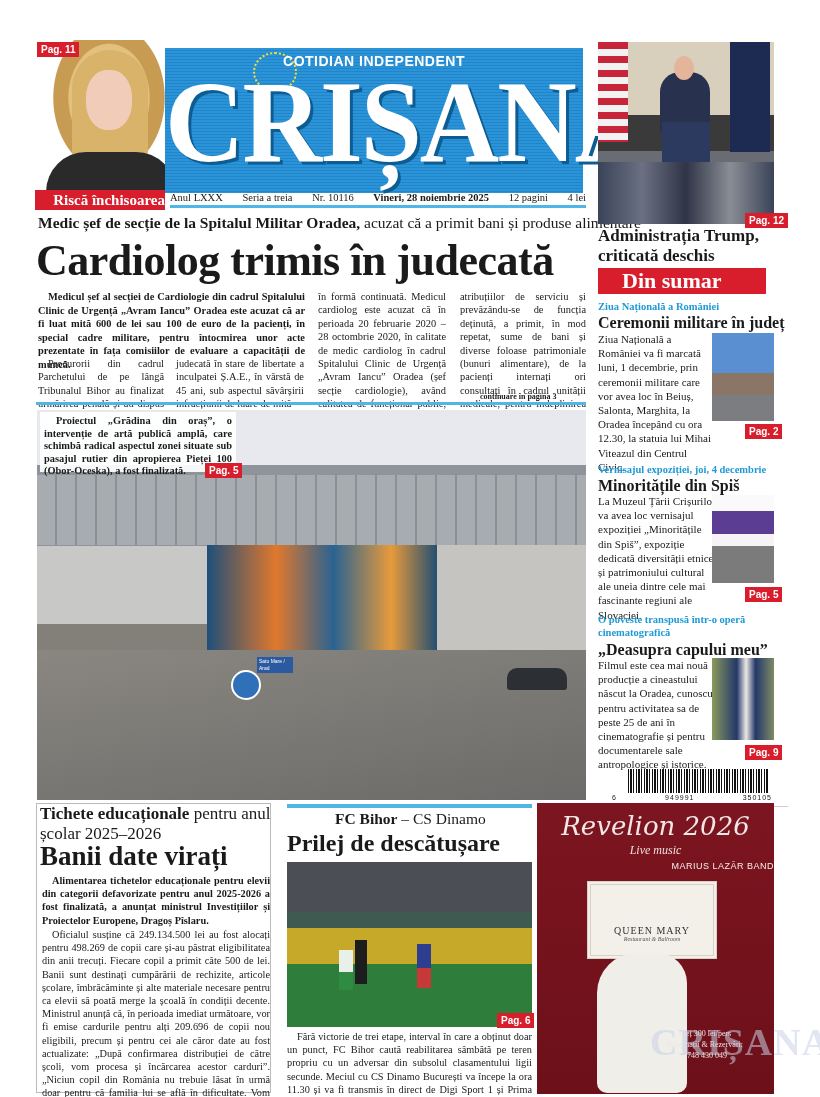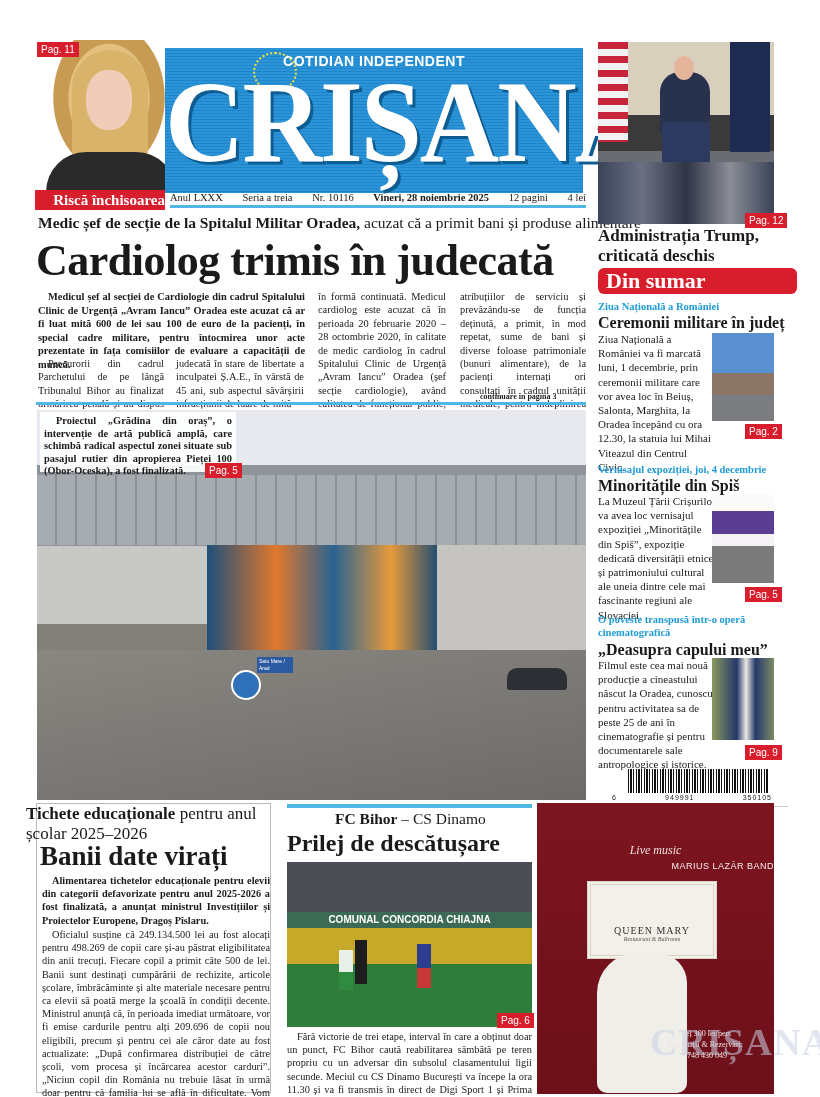--- a/index.html
+++ b/index.html
@@ -1,18 +1,18 @@
 <!DOCTYPE html>
 <html><head>
 <meta charset="utf-8">
 <style>
   * { box-sizing: border-box; margin: 0; padding: 0; }
   body { width: 820px; height: 1097px; background: #ffffff; position: relative; overflow: hidden; font-family: "Liberation Serif", serif; color: #1a1a1a; }
   .abs { position: absolute; }
-  .pag { position: absolute; background: #d81e2c; color: #fff; font-family: "Liberation Sans", sans-serif; font-weight: normal; font-size: 10px; padding: 1px 4px; line-height: 13px; }
+  .pag { position: absolute; background: #d81e2c; color: #fff; font-family: "Liberation Sans", sans-serif; font-weight: bold; font-size: 10px; padding: 1px 4px; line-height: 13px; }
   
   #hero-photo { left: 38px; top: 40px; width: 142px; height: 152px; background: radial-gradient(ellipse at 50% 38%, #f2d3c2 0 22%, #e3c07d 23% 40%, #c79b52 41% 55%, #fff 56%); }
   #hero-photo .shirt { position:absolute; left: 8px; bottom: 0; width: 130px; height: 40px; background: #2a2a2a; border-radius: 40px 40px 0 0; }
   #hero-photo .face { position:absolute; left: 48px; top: 30px; width: 46px; height: 60px; background: #f1cdb9; border-radius: 45%; }
   #hero-photo .hair { position:absolute; left: 34px; top: 10px; width: 76px; height: 120px; background: #d9b36a; border-radius: 40px 40px 20px 20px; }
   #masthead { left: 165px; top: 48px; width: 418px; height: 145px; background: repeating-linear-gradient(180deg, #2c93d6 0 2px, #1d86cc 2px 3px); }
   #masthead .tagline { position:absolute; top: 5px; left: 0; width: 100%; text-align: center; color: #fff; font-family: "Liberation Sans", sans-serif; font-weight: bold; font-size: 14px; letter-spacing: 0.5px; }
   #masthead .stars { position:absolute; left: 88px; top: 4px; width: 44px; height: 40px; border-radius: 50%; border: 2px dotted #f4e03a; }
   #masthead .logo { position:absolute; top: 14px; left: 0; width: 100%; text-align: center; color: #fff; font-family: "Liberation Serif", serif; font-weight: bold; font-size: 110px; letter-spacing: -2px; line-height: 120px; text-shadow: 3px 3px 0 #0d5d93; transform: scaleY(1.05); }
   #risca { left: 35px; top: 190px; width: 130px; height: 20px; background: #d81e2c; color: #fff; font-weight: bold; font-size: 15px; text-align: right; line-height: 20px; }
@@ -42,34 +42,34 @@
   #caption-box { left: 40px; top: 412px; width: 196px; height: 60px; background: rgba(255,255,255,0.92); padding: 3px 4px; font-size: 10.4px; font-weight: bold; line-height: 12.6px; text-align: justify; text-indent: 12px; }
   
   #trump-photo { left: 598px; top: 42px; width: 176px; height: 182px; background: linear-gradient(180deg, #d8cfbd 0 40%, #3b3a3a 40% 60%, #6a6c73 60%); overflow: hidden; }
   #trump-photo .flag { position:absolute; left: 0; top: 0; width: 30px; height: 100px; background: repeating-linear-gradient(180deg, #c7263a 0 7px, #f2f2f2 7px 14px); }
   #trump-photo .flag2 { position:absolute; right: 4px; top: 0; width: 40px; height: 110px; background: #1d2a52; }
   #trump-photo .man { position:absolute; left: 62px; top: 30px; width: 50px; height: 60px; background: #28324f; border-radius: 20px 20px 0 0; }
   #trump-photo .head { position:absolute; left: 76px; top: 14px; width: 20px; height: 24px; background: #e4b59a; border-radius: 50%; }
   #trump-photo .podium { position:absolute; left: 64px; top: 80px; width: 48px; height: 50px; background: #2b3a5e; }
   #trump-photo .crowd { position:absolute; left: 0; top: 120px; width: 100%; height: 62px; background: linear-gradient(90deg, #3a4358, #6b7083, #2f3447, #8a8d95, #3a4358); }
   #trump-head { left: 598px; top: 226px; width: 190px; font-size: 17px; font-weight: bold; line-height: 20px; }
-  #sumar { left: 598px; top: 268px; width: 199px; height: 26px; background: #d81e2c; color: #fff; font-size: 22px; font-weight: bold; padding-left: 8px; line-height: 26px; border-radius: 6px; }
+  #sumar { left: 598px; top: 268px; width: 168px; height: 26px; background: #d81e2c; color: #fff; font-size: 22px; font-weight: bold; padding-left: 24px; line-height: 26px; }
   .r-kicker { position: absolute; left: 598px; width: 190px; color: #1e9ad6; font-size: 10.5px; font-weight: bold; line-height: 13px; }
   .r-head { position: absolute; left: 598px; width: 190px; font-size: 16px; font-weight: bold; white-space: nowrap; line-height: 19px; }
   .r-text { position: absolute; left: 598px; width: 118px; font-size: 11px; line-height: 14.2px; }
   .r-photo { position: absolute; left: 712px; width: 62px; }
   #ceremonii-photo { top: 333px; height: 88px; background: linear-gradient(180deg, #5a8fd2 0 45%, #8a7566 45% 70%, #7b7d80 70%); }
   #spis-photo { top: 495px; height: 88px; background: linear-gradient(180deg, #fafafa 0 18%, #5b3d93 18% 44%, #f6f3f7 44% 58%, #7b7b7b 58%); }
   #film-photo { top: 658px; height: 82px; background: linear-gradient(90deg, #8a9a5d, #24386a 40%, #ece9e3 55%, #24386a 70%, #7d8b64); }
   #barcode { left: 628px; top: 769px; width: 140px; height: 24px; background: repeating-linear-gradient(90deg, #111 0 1px, #fff 1px 2px, #111 2px 4px, #fff 4px 5px, #111 5px 6px, #fff 6px 8px); }
   #barcode-num { left: 612px; top: 794px; width: 160px; font-family: "Liberation Sans", sans-serif; font-size: 7px; letter-spacing: 1px; display: flex; justify-content: space-between; }
   #rule-right { left: 598px; top: 806px; width: 190px; height: 1px; background: #ccc; }
   
   #bl-box { left: 36px; top: 803px; width: 235px; height: 290px; border: 1px solid #bbb; }
-  #bl-kicker { left: 26px; top: 804px; width: 232px; font-size: 17px; line-height: 20px; }
+  #bl-kicker { left: 40px; top: 804px; width: 232px; font-size: 17px; line-height: 20px; }
   #bl-kicker b { font-weight: bold; }
   #bl-head { left: 40px; top: 841px; width: 232px; font-size: 27px; font-weight: bold; line-height: 30px; }
   #bl-lead { left: 42px; top: 874px; width: 228px; font-size: 10.3px; font-weight: bold; line-height: 13.2px; text-align: justify; text-indent: 10px; }
   #bl-body { left: 42px; top: 928px; width: 228px; font-size: 10.3px; line-height: 13.2px; text-align: justify; text-indent: 10px; }
   
   #bm-rule { left: 287px; top: 804px; width: 245px; height: 4px; background: #4fb6e6; }
   #bm-kicker { left: 287px; top: 810px; width: 245px; font-size: 15.5px; line-height: 18px; margin-left: 48px; }
   #bm-kicker b { font-weight: bold; }
   #bm-head { left: 287px; top: 828px; width: 250px; font-size: 24px; font-weight: bold; line-height: 30px; white-space: nowrap; }
   #stadium { left: 287px; top: 862px; width: 245px; height: 165px; background: linear-gradient(180deg, #4b4e55 0 30%, #3f5a50 30% 40%, #c6a928 40% 62%, #2e7d3a 62% 100%); overflow: hidden; }
@@ -179,29 +179,29 @@
 <div id="bl-box" class="abs"></div>
 <div id="bl-kicker" class="abs"><b>Tichete educaționale</b><span> pentru anul școlar 2025–2026</span></div>
 <div id="bl-head" class="abs">Banii date virați</div>
 <div id="bl-lead" class="abs">Alimentarea tichetelor educaționale pentru elevii din categorii defavorizate pentru anul 2025-2026 a fost finalizată, a anunțat ministrul Investițiilor și Proiectelor Europene, Dragoș Pîslaru.</div>
 <div id="bl-body" class="abs">Oficialul susține că 249.134.500 lei au fost alocați pentru 498.269 de copii care și-au păstrat eligibilitatea din anii trecuți. Fiecare copil a primit câte 500 de lei. Banii sunt destinați cumpărării de rechizite, articole școlare, îmbrăcăminte și alte materiale necesare pentru ca elevii să poată merge la școală în condiții decente. Ministrul anunță că, în perioada imediat următoare, vor fi emise cardurile pentru alți 209.696 de copii nou eligibili, precum și pentru cei ale căror date au fost actualizate: „După confirmarea distribuției de către școli, vom procesa și încărcarea acestor carduri”. „Niciun copil din România nu trebuie lăsat în urmă doar pentru că familia lui se află în dificultate. Vom continua să sprijinim, prin fonduri europene, copiii și familiile vulnerabile. Educația nu trebuie să fie un privilegiu. Trebuie să fie o șansă reală pentru fiecare copil”, a transmis ministrul. ■ R.C.</div>
 
 <div id="bm-rule" class="abs"></div>
 <div id="bm-kicker" class="abs"><b>FC Bihor</b><span> – CS Dinamo</span></div>
 <div id="bm-head" class="abs">Prilej de descătușare</div>
 <div id="stadium" class="abs">
-  <div class="banner">COMUNAL CONCORDIA CHIAJNA</div>
   <div class="p1"></div>
   <div class="p2"></div>
   <div class="p3"></div>
 </div>
 <div class="pag" style="left:497px;top:1013px;">Pag. 6</div>
 <div id="bm-body" class="abs">Fără victorie de trei etape, interval în care a obținut doar un punct, FC Bihor caută reabilitarea sâmbătă pe teren propriu cu un adversar din subsolul clasamentului ligii secunde. Meciul cu CS Dinamo București va începe la ora 11.30 și va fi transmis în direct de Digi Sport 1 și Prima Sport 1.</div>
 
 <div id="ad" class="abs">
+  <div class="title">Revelion 2026</div>
   <div class="live">Live music</div>
   <div class="band">MARIUS LAZĂR BAND</div>
   <div class="card">
     <div class="brand">QUEEN MARY</div>
     <div class="sub">Restaurant &amp; Ballroom</div>
   </div>
   <div class="glove"></div>
   <div class="info">
     <div>Preț 300 lei/pers</div>
     <div>Informații &amp; Rezervări:</div>

